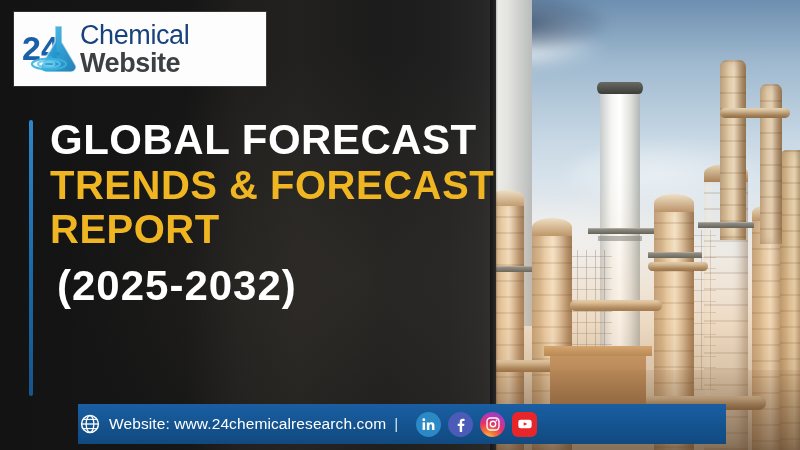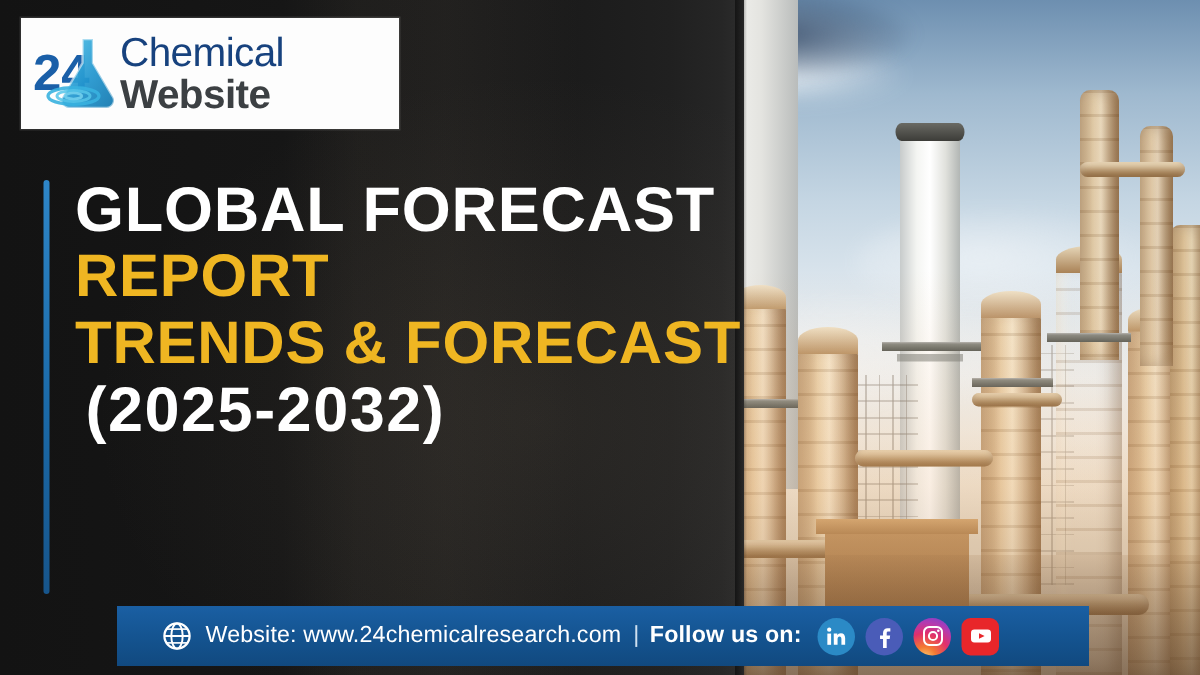--- a/index.html
+++ b/index.html
@@ -167,29 +167,29 @@
   }
   .hl-line {
     font-weight:700;
     letter-spacing:.5px;
     white-space:nowrap;
     line-height:1.03;
   }
   .hl-1 { font-size:42px; color:#ffffff; }
   .hl-2 { font-size:40px; color:#efb622; margin-top:4px; }
   .hl-3 { font-size:40px; color:#efb622; margin-top:3px; }
-  .hl-4 { font-size:42px; color:#ffffff; padding-left:7px; letter-spacing:1px;}
+  .hl-4 { font-size:42px; color:#ffffff; margin-top:13px; padding-left:7px; letter-spacing:1px;}
 
   
   .footer-bar {
     position:absolute; left:78px; top:404px;
     width:648px; height:40px;
     background:linear-gradient(180deg,#1a5fa3 0%,#14538f 55%,#11497f 100%);
     display:flex; align-items:center;
-    padding-left:30px;
+    padding-left:2px;
     gap:0px;
   }
   .globe-icon { flex:0 0 20px; width:20px; height:20px; margin-right:9px; }
   .globe-icon svg { display:block; }
   .footer-text {
     color:#ffffff; font-size:15.5px; letter-spacing:.1px; white-space:nowrap;
   }
   .sep {
     color:#cfe0f0; font-size:15.5px; margin:0 7px 0 8px;
   }
@@ -321,39 +321,38 @@
     <div class="logo-words">
       <span class="logo-line1">Chemical</span>
       <span class="logo-line2">Website</span>
     </div>
   </div>
 
   <div class="accent-line"></div>
 
   <div class="headline">
     <div class="hl-line hl-1">GLOBAL FORECAST</div>
+    <div class="hl-line hl-2">TRENDS &amp; FORECAST</div>
     <div class="hl-line hl-3">REPORT</div>
-    <div class="hl-line hl-2">TRENDS &amp; FORECAST</div>
     <div class="hl-line hl-4">(2025-2032)</div>
   </div>
 
   <div class="footer-bar">
     <span class="globe-icon">
       <svg width="20" height="20" viewBox="0 0 20 20" xmlns="http://www.w3.org/2000/svg">
         <circle cx="10" cy="10" r="8.4" fill="none" stroke="#ffffff" stroke-width="1.5"></circle>
         <ellipse cx="10" cy="10" rx="3.8" ry="8.4" fill="none" stroke="#ffffff" stroke-width="1.3"></ellipse>
         <line x1="1.6" y1="10" x2="18.4" y2="10" stroke="#ffffff" stroke-width="1.3"></line>
         <line x1="3.1" y1="5.4" x2="16.9" y2="5.4" stroke="#ffffff" stroke-width="1.1"></line>
         <line x1="3.1" y1="14.6" x2="16.9" y2="14.6" stroke="#ffffff" stroke-width="1.1"></line>
       </svg>
     </span>
 
     <span class="footer-text">Website: www.24chemicalresearch.com</span>
     <span class="sep">|</span>
-    <span class="follow-text">Follow us on:</span>
 
     <span class="socials">
       <span class="social s-li">
         <svg width="15" height="15" viewBox="0 0 24 24" xmlns="http://www.w3.org/2000/svg">
           <rect x="2.5" y="8.6" width="4" height="12" fill="#ffffff"></rect>
           <circle cx="4.5" cy="4.4" r="2.3" fill="#ffffff"></circle>
           <path d="M9.3 8.6h3.8v1.7c.6-1.1 2-2 3.8-2 3 0 4.6 1.9 4.6 5.4v6.9h-4v-6.2c0-1.7-.6-2.7-2-2.7-1.3 0-2.1.9-2.1 2.7v6.2h-4z" fill="#ffffff"></path>
         </svg>
       </span>
       <span class="social s-fb">

